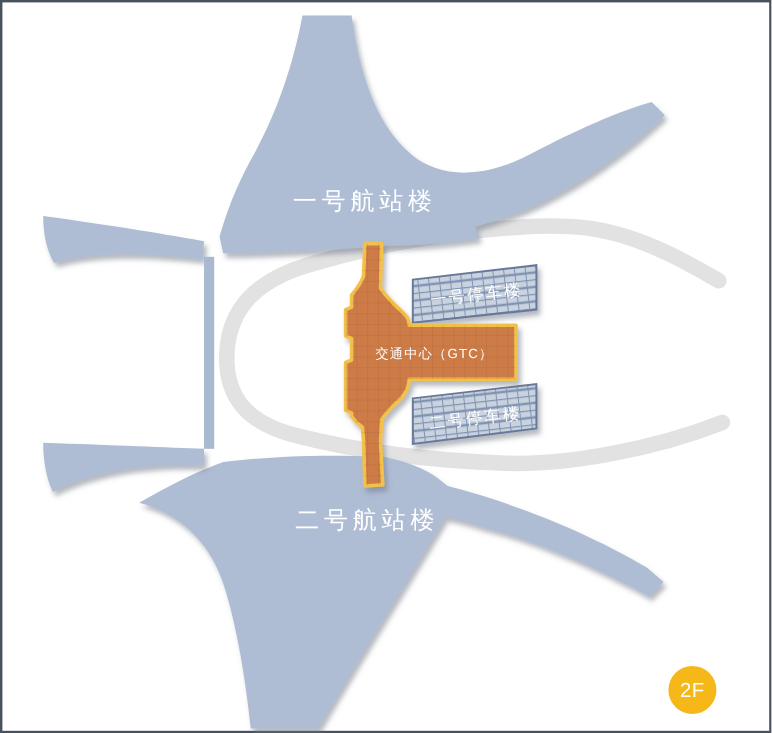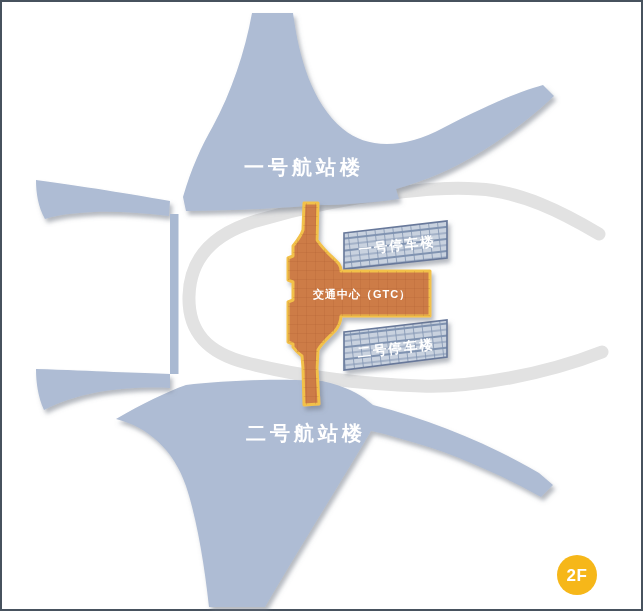--- a/index.html
+++ b/index.html
@@ -6,21 +6,20 @@
     margin: 0;
     padding: 0;
     background: #ffffff;
     font-family: "Liberation Sans", "DejaVu Sans", sans-serif;
   }
   .map-stage {
     position: relative;
     width: 643px;
     height: 611px;
     overflow: hidden;
-    font-weight: bold;
   }
   .map-stage svg {
     position: absolute;
     inset: 0;
     display: block;
   }
   text {
     font-family: "Liberation Sans", "DejaVu Sans", sans-serif;
   }
   .terminal-label {

